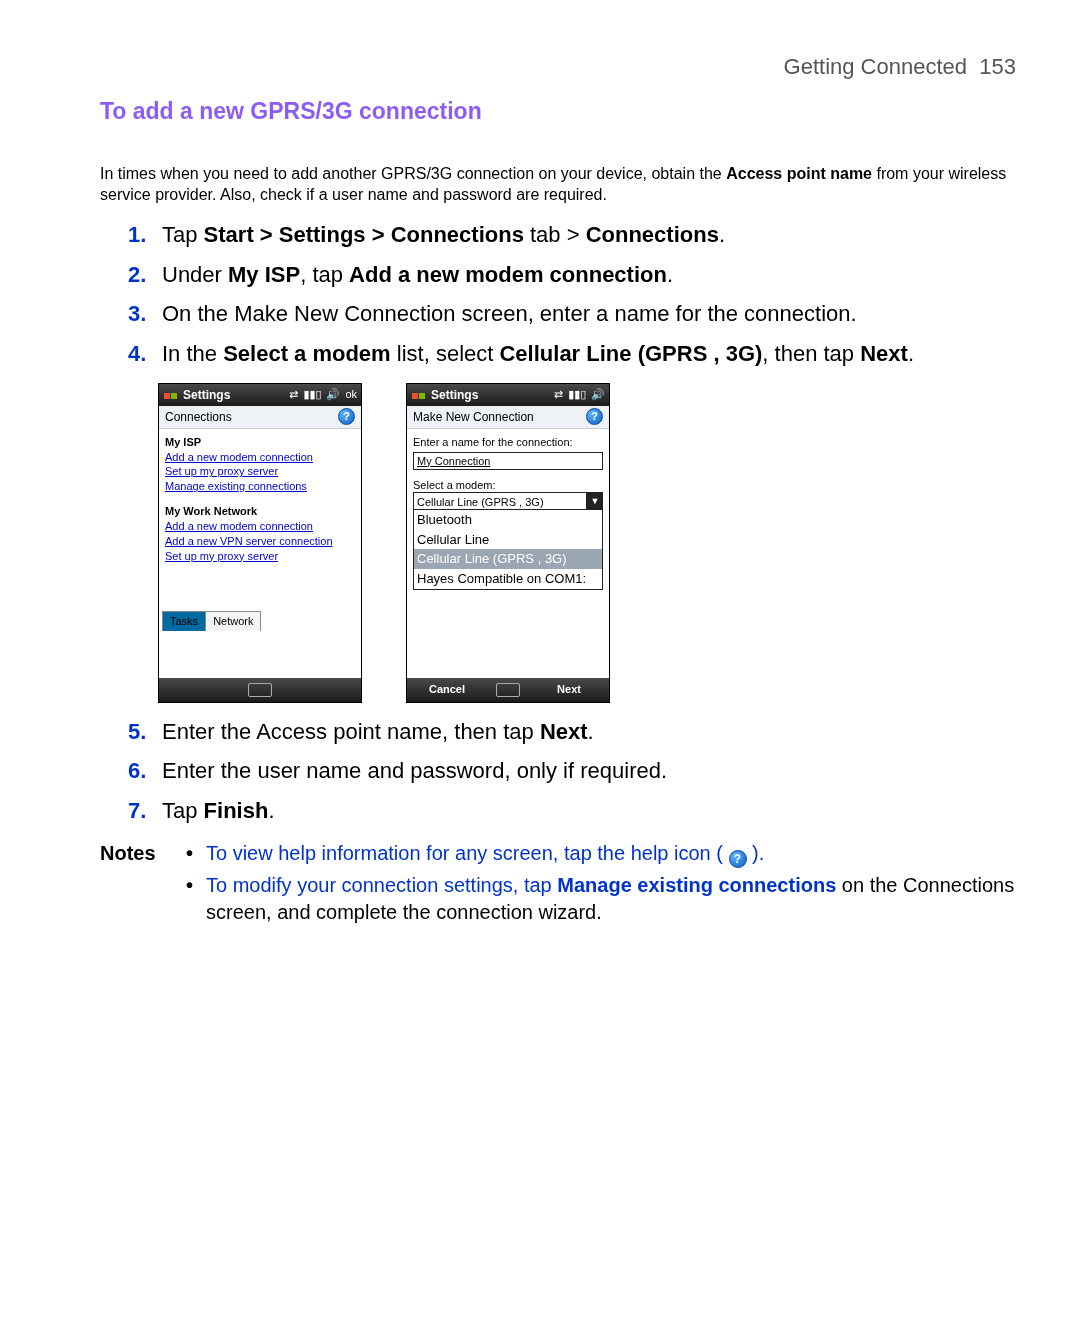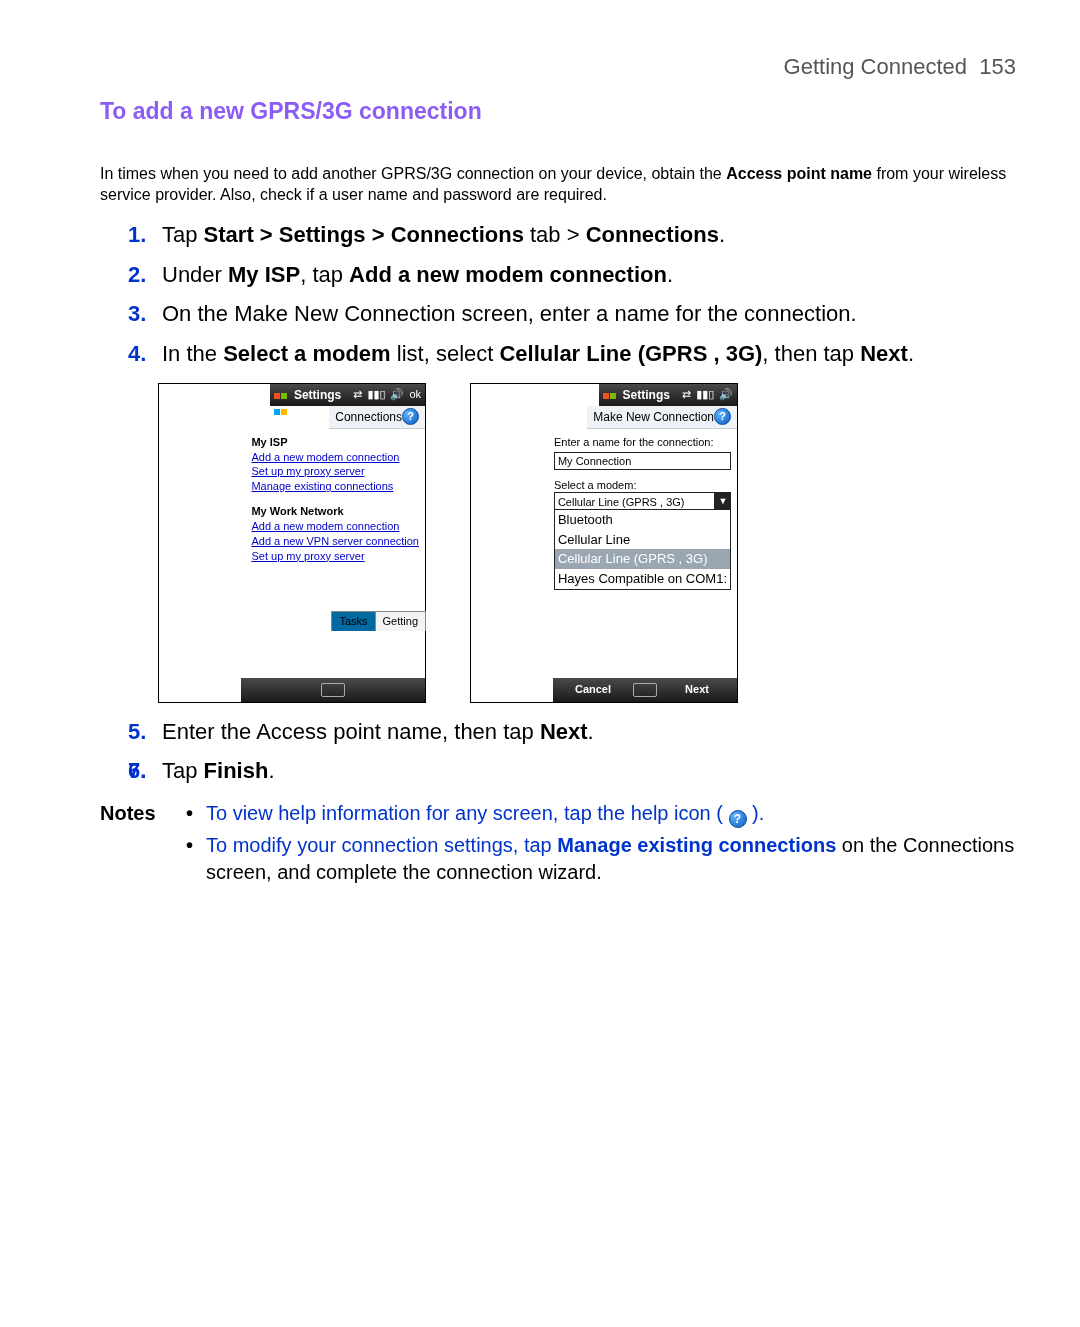--- a/index.html
+++ b/index.html
@@ -51,30 +51,29 @@
     top: 0;
     font-weight: 700;
     color: #0033cc;
   }
   .screens {
     display: flex;
     gap: 44px;
     margin: 14px 0 14px 58px;
   }
   .screen {
-    width: 268px;
+    width: 204px;
     height: 320px;
     border: 1px solid #000;
     background: #fff;
     font-family: Tahoma, Arial, sans-serif;
     font-size: 11px;
     display: flex;
     flex-direction: column;
     box-sizing: border-box;
-    align-items: flex-end;
   }
   .titlebar {
     height: 22px;
     background: linear-gradient(to bottom, #4a4a4a, #1a1a1a);
     color: #fff;
     display: flex;
     align-items: center;
     padding: 0 4px;
     gap: 6px;
     font-size: 12px;
@@ -161,20 +160,21 @@
   .label-sm { font-size: 11px; margin-top: 2px; }
   .textfield {
     width: 100%;
     box-sizing: border-box;
     border: 1px solid #222;
     font-family: inherit;
     font-size: 11px;
     padding: 2px 3px;
     margin: 2px 0 6px 0;
     height: 18px;
+    text-decoration: underline;
   }
   .combo-row {
     display: flex; width: 100%;
   }
   .combo {
     flex: 1;
     border: 1px solid #222;
     font-size: 11px;
     padding: 2px 3px;
     height: 18px;
@@ -298,21 +298,21 @@
         </div>
         <div class="isp-head" style="margin-top:10px">My Work Network</div>
         <div class="isp-links">
           <a href="#">Add a new modem connection</a>
           <a href="#">Add a new VPN server connection</a>
           <a href="#">Set up my proxy server</a>
         </div>
       </div>
       <div class="tabs">
         <div class="tab active">Tasks</div>
-        <div class="tab">Getting</div>
+        <div class="tab">Network</div>
       </div>
       <div class="bottom-bar">
         <div class="bb-left"></div>
         <div class="bb-center"><span class="kbd-icon"></span></div>
         <div class="bb-right"></div>
       </div>
     </div>
 
     <div class="screen">
       <div class="titlebar">
@@ -356,20 +356,21 @@
 
   </div>
 
   <ol class="steps">
     <li>
       <span class="num">5.</span>
       <span>Enter the Access point name, then tap </span><span class="bold">Next</span><span>.</span>
     </li>
     <li>
       <span class="num">6.</span>
+      <span>Enter the user name and password, only if required.</span>
     </li>
     <li>
       <span class="num">7.</span>
       <span>Tap </span><span class="bold">Finish</span><span>.</span>
     </li>
   </ol>
 
   <div class="notes-row">
     <div class="notes-label">Notes</div>
     <ul class="notes-bullets">

